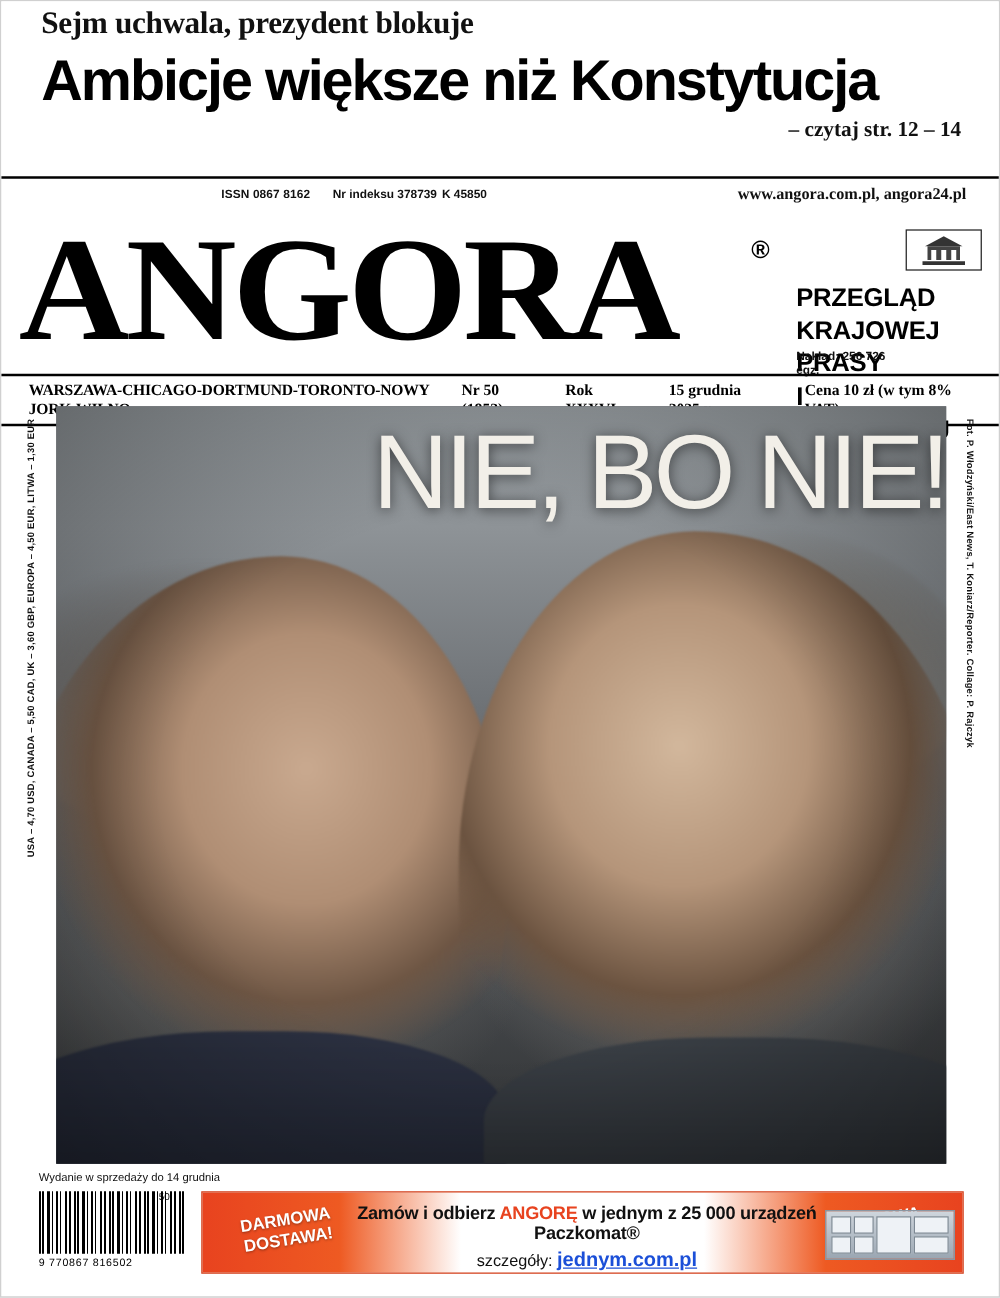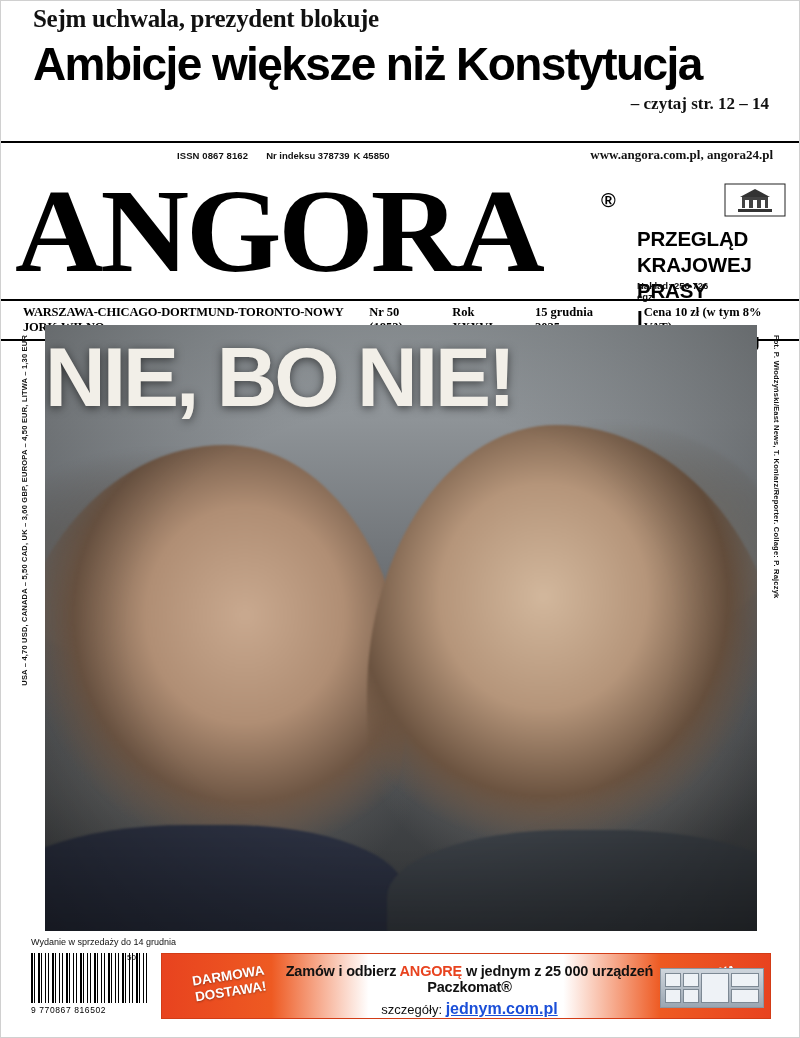--- a/index.html
+++ b/index.html
@@ -227,22 +227,22 @@
     filter: blur(1px);
   }
   .photo-vignette {
     position: absolute; inset: 0;
     background: radial-gradient(ellipse 85% 80% at 50% 50%, rgba(0,0,0,0) 45%, rgba(0,0,0,.45) 100%);
   }
   .cover-headline {
     position: absolute;
     left: 0; top: 10px;
     width: 712px;
-    text-align: left;
-    font-weight: bold;
+    text-align: right;
+    font-weight: normal;
     font-size: 84px;
     letter-spacing: -3px;
     color: #f2efe8;
     text-shadow: 0 2px 10px rgba(0,0,0,.55);
     line-height: 1;
   }
 
   
   .credit-left {
     position: absolute;

